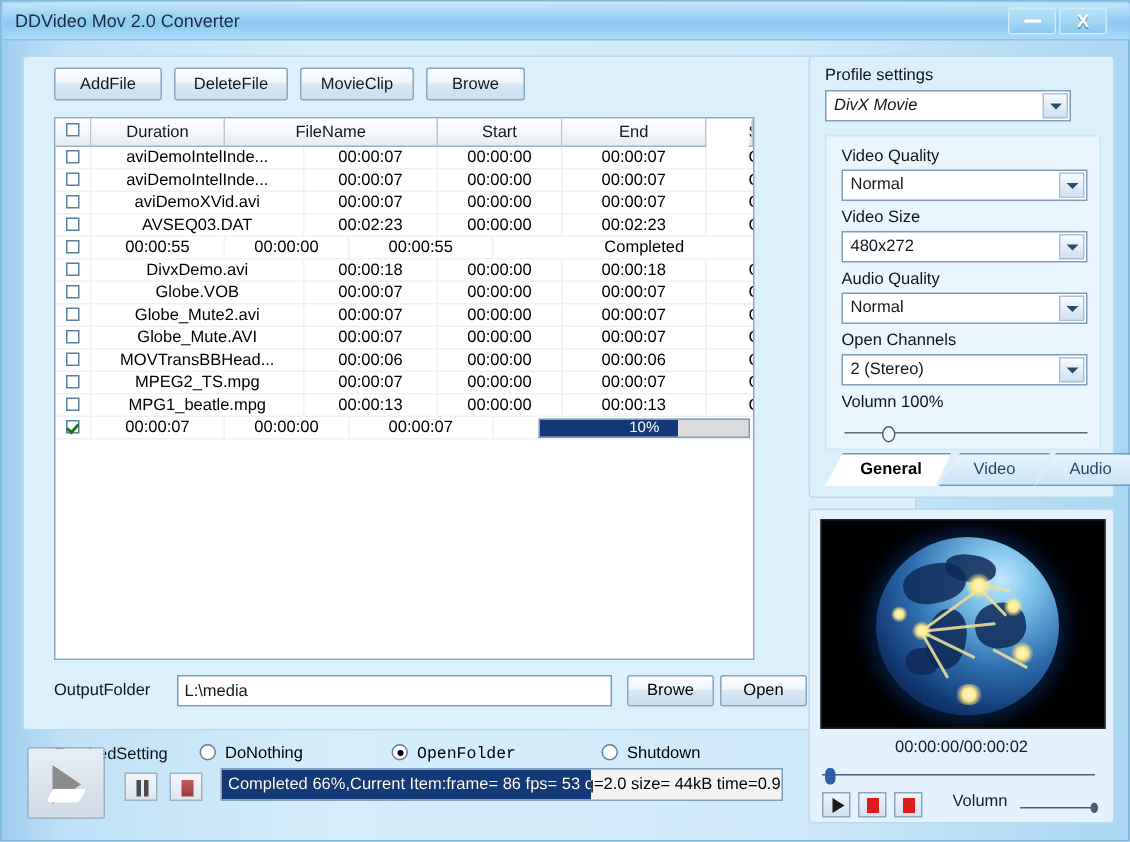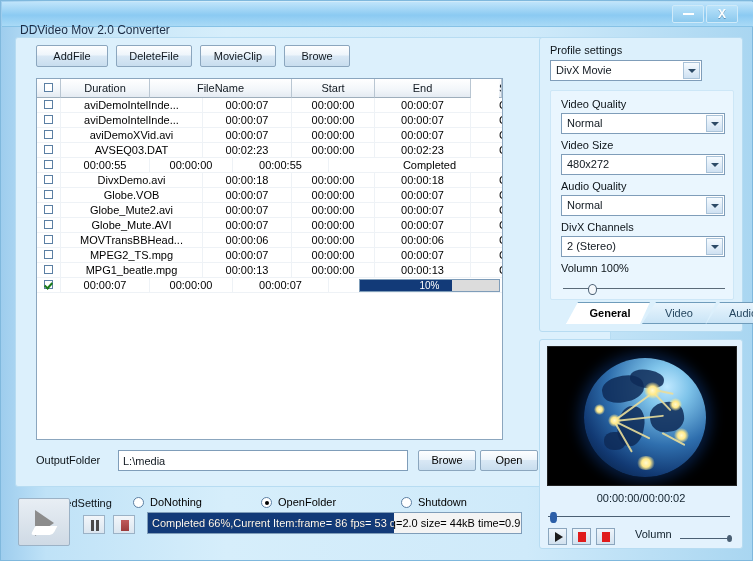--- a/index.html
+++ b/index.html
@@ -16,23 +16,22 @@
     position:absolute; left:0; top:0; width:753px; height:561px;
     background:linear-gradient(to right,#9ecdee 0%,#bfe2f7 6%,#d6eefb 30%,#cfeafa 70%,#a9d6f1 100%);
     border:1px solid #7fb8dd;
   }
   #titlebar {
     position:absolute; left:1px; top:1px; width:751px; height:25px;
     background:linear-gradient(to bottom,#bfe4fb 0%,#9fd4f5 35%,#8bcaf2 55%,#a9daf6 100%);
     border-bottom:1px solid #86c2e6;
   }
   #titlebar .title {
-    position:absolute; left:18px; top:5px; font-size:12px; color:#1b2b44;
+    position:absolute; left:8px; top:5px; font-size:12px; color:#1b2b44;
     white-space:nowrap;
-    margin-top:16px;
   }
   .tbtn {
     position:absolute; top:3px; width:32px; height:18px;
     background:linear-gradient(to bottom,#b9e2fa,#8cc9ee);
     border:1px solid #cfeaf9; border-radius:2px;
     color:#ffffff; font-size:12px; font-weight:bold;
     text-align:center; line-height:16px; cursor:pointer;
     text-shadow:0 1px 0 rgba(60,110,150,.6);
   }
   #btn-min { left:670px; }
@@ -122,21 +121,21 @@
   .radio {
     display:inline-block; width:11px; height:11px; border-radius:50%;
     background:#fff; border:1px solid #5b7fa3; vertical-align:-2px; position:relative;
   }
   .radio.on::after {
     content:""; position:absolute; left:2.5px; top:2.5px; width:4px; height:4px;
     border-radius:50%; background:#000;
   }
   .radio-grp span.rl { margin-left:6px; font-size:11px; }
   #r1 { left:117px; }
-  #r2 { left:245px; }
+  #r2 { left:245px;font-family:Liberation Mono, monospace; }
   #r3 { left:385px; }
 
   
   #playbtn {
     position:absolute; left:17px; top:497px; width:52px; height:48px;
     background:linear-gradient(to bottom,#e8eef4,#cfdae5);
     border:1px solid #9bb2c6; border-radius:2px; cursor:pointer;
   }
   #playbtn .tri {
     position:absolute; left:16px; top:11px; width:0; height:0;
@@ -190,21 +189,21 @@
   .combo .arrow {
     position:absolute; right:1px; top:1px; width:17px; height:17px;
     background:linear-gradient(to bottom,#f6fbff,#cfe1f2);
     border:1px solid #a9c2d8; box-sizing:border-box;
   }
   .combo .arrow::after {
     content:""; position:absolute; left:4px; top:6px; width:0; height:0;
     border-left:4px solid transparent; border-right:4px solid transparent;
     border-top:4px solid #2d4a66;
   }
-  #ps-combo { left:10px; top:22px; width:152px; }
+  #ps-combo { left:10px; top:22px; width:164px;font-style:italic; }
 
   #settings-box {
     position:absolute; left:10px; top:52px; width:184px; height:210px;
     background:#eaf6fe; border:1px solid #cde7f7; border-radius:2px;padding-left:12px;
   }
   .sbl { position:absolute; left:10px; font-size:11px; color:#0d1419; }
   .scb { left:10px; width:164px; }
   #l-vq { top:7px; }   #c-vq { top:22px; }
   #l-vs { top:48px; }  #c-vs { top:63px; }
   #l-aq { top:89px; }  #c-aq { top:104px; }
@@ -213,21 +212,21 @@
   #vol-slider {
     position:absolute; left:12px; top:193px; width:162px; height:10px; cursor:pointer;
   }
   #vol-slider .track { position:absolute; left:0; top:4px; width:100%; height:1px; background:#5a6a78; }
   #vol-slider .knob {
     position:absolute; left:25px; top:0px; width:9px; height:11px;
     background:#f4f8fb; border:1px solid #4a5f73; border-radius:50%;
   }
 
   
-  #tabs { position:absolute; left:24px; top:264px; width:190px; height:24px; }
+  #tabs { position:absolute; left:8px; top:264px; width:190px; height:24px; }
   .tab {
     position:absolute; top:0; height:22px; line-height:21px;
     font-size:11px; text-align:center; cursor:pointer;
     border-top:1px solid #6f9cbb; border-bottom:1px solid #6f9cbb;
   }
   #tab-general {
     left:2px; width:84px; background:#ffffff; color:#000; font-weight:bold;
     border-bottom:1px solid #ffffff;
     clip-path:polygon(12px 0, 100% 0, 88% 100%, 0% 100%);
     padding-left:4px;
@@ -489,21 +488,21 @@
         <span>480x272</span>
         <span class="arrow"></span>
       </div>
 
       <div class="sbl" id="l-aq">Audio Quality</div>
       <div class="combo scb" id="c-aq">
         <span>Normal</span>
         <span class="arrow"></span>
       </div>
 
-      <div class="sbl" id="l-ac">DivX Channels</div>
+      <div class="sbl" id="l-ac">Open Channels</div>
       <div class="combo scb" id="c-ac">
         <span>2 (Stereo)</span>
         <span class="arrow"></span>
       </div>
 
       <div class="sbl" id="l-vol">Volumn 100%</div>
       <div id="vol-slider">
         <span class="track"></span>
         <span class="knob" style="left: 25px;"></span>
       </div>

